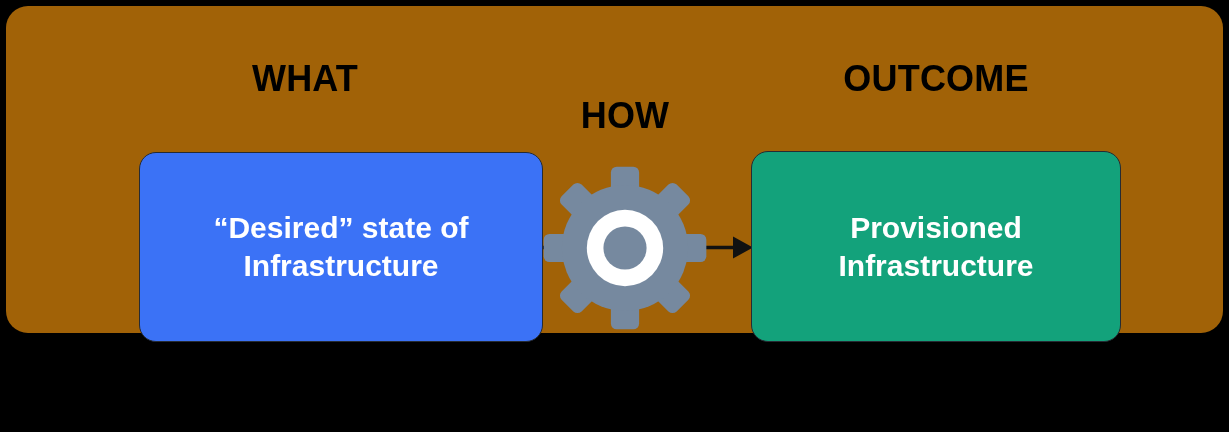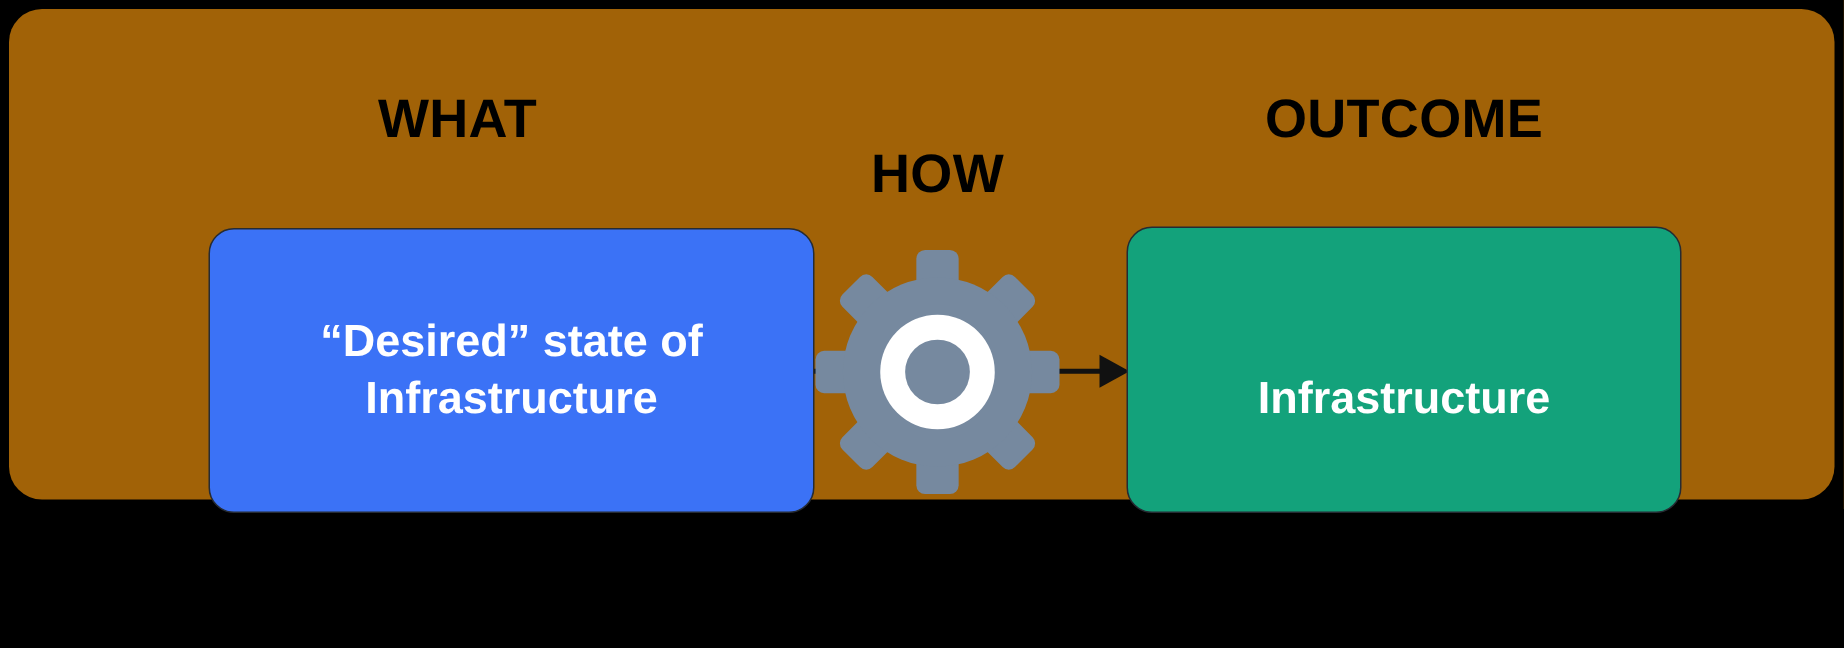--- a/index.html
+++ b/index.html
@@ -132,21 +132,21 @@
 
     <div class="node-box" id="box-desired-state">
       <div class="node-label">
         <span>“Desired” state of</span><br>
         <span>Infrastructure</span>
       </div>
     </div>
 
     <div class="node-box" id="box-provisioned">
       <div class="node-label">
-        <br>
+        <span>Provisioned</span><br>
         <span>Infrastructure</span>
       </div>
     </div>
 
     <svg id="gear-icon" viewBox="0 0 200 200">
       <g>
 
         <g fill="#76899f">
           <rect x="83" y="2" width="34" height="40" rx="7"></rect>
           <rect x="83" y="158" width="34" height="40" rx="7"></rect>

